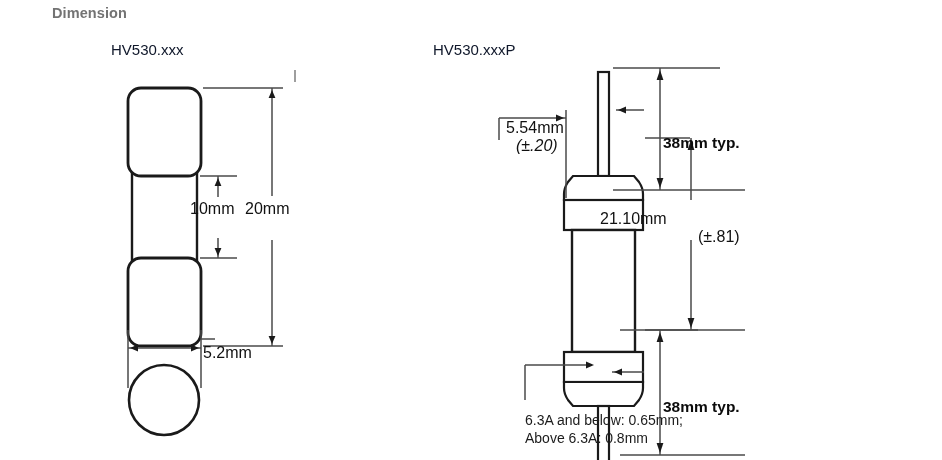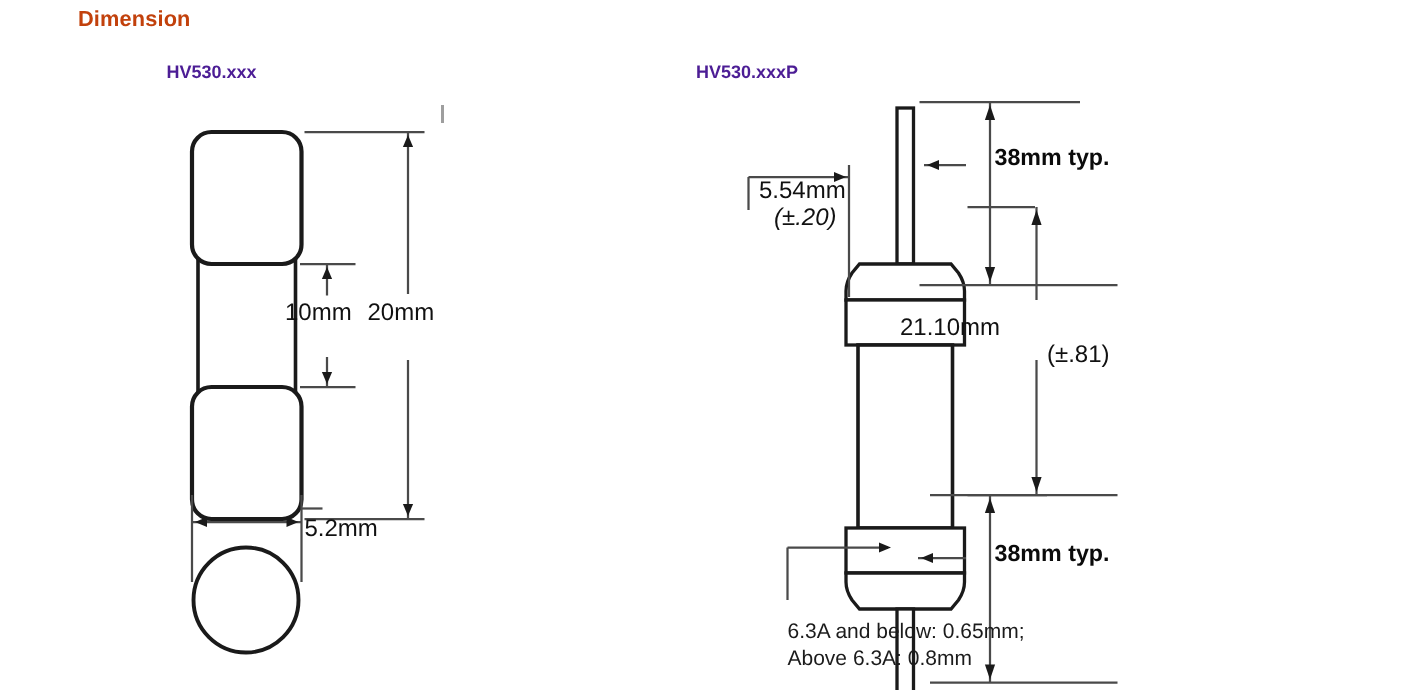--- a/index.html
+++ b/index.html
@@ -16,31 +16,31 @@
     overflow: hidden;
   }
   .abs { position: absolute; }
 
   #section-title {
     left: 52px;
     top: 5px;
     font-size: 14.5px;
     font-weight: bold;
     letter-spacing: 0.1px;
-    color: #c2410c;
+    color: #737373;
   }
 
   .part-label {
-    font-size: 12px;
-    font-weight: bold;
-    color: #4c1d95;
+    font-size: 15px;
+    font-weight: normal;
+    color: #0f172a;
     white-space: nowrap;
   }
   #label-left  { left: 111px; top: 41px; }
-  #label-right { left: 464px; top: 41px; }
+  #label-right { left: 433px; top: 41px; }
 
   
   #drawing-left {
     left: 0px; top: 0px;
     width: 420px; height: 460px;
   }
   #drawing-right {
     left: 420px; top: 0px;
     width: 522px; height: 460px;
   }
@@ -52,20 +52,21 @@
     color: #111111;
     white-space: nowrap;
     font-family: "Liberation Sans", sans-serif;
   }
   .dim-text-bold {
     font-size: 15.5px;
     font-weight: bold;
     color: #0b0b0b;
     white-space: nowrap;
     font-family: "Liberation Sans", sans-serif;
+    margin-top: 37px;
   }
   .note-text {
     font-size: 14px;
     color: #1b1b1b;
     white-space: nowrap;
     font-family: "Liberation Sans", sans-serif;
   }
 
   #dim-10mm  { left: 190px; top: 200px; }
   #dim-20mm  { left: 245px; top: 200px; }

